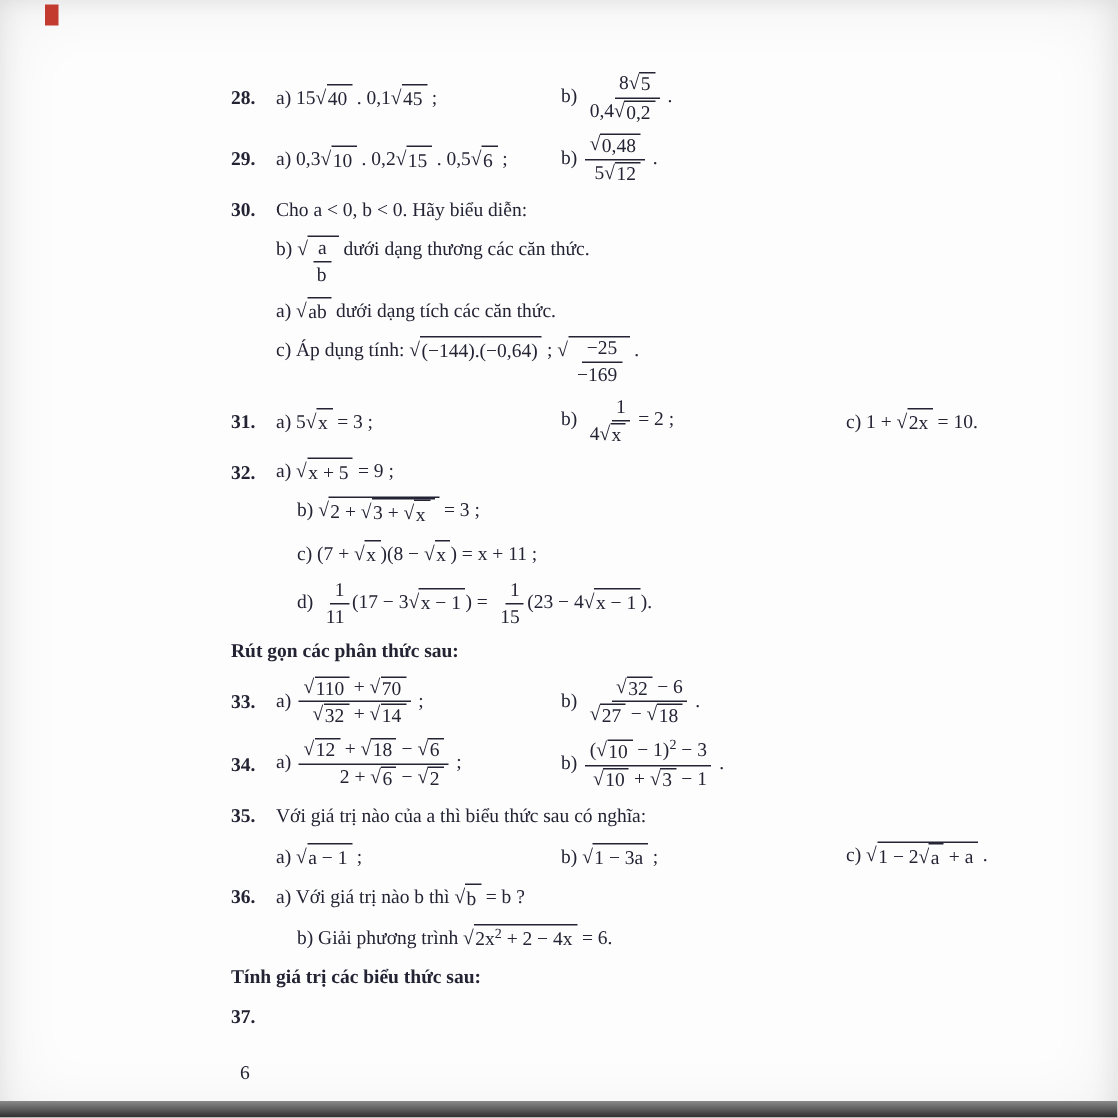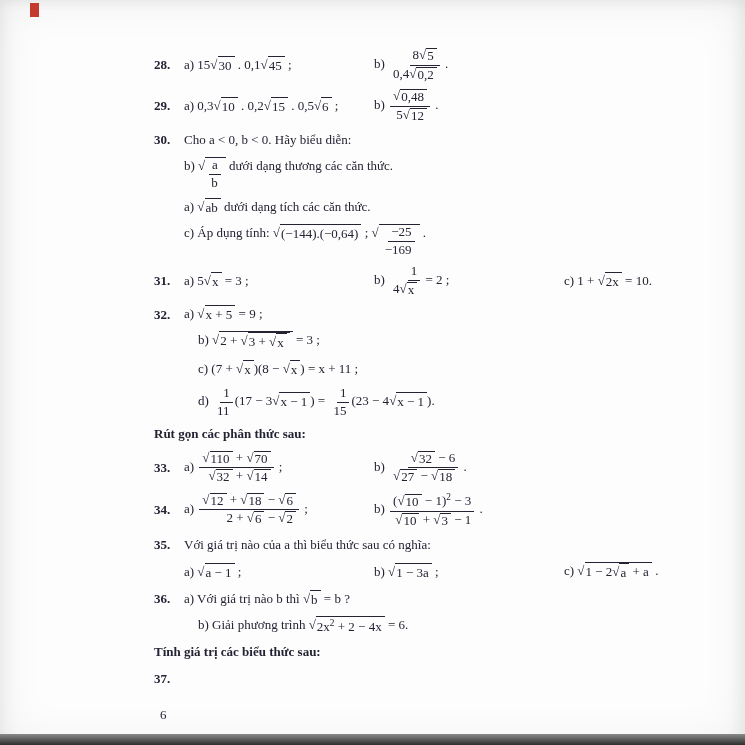--- a/index.html
+++ b/index.html
@@ -61,21 +61,21 @@
   }
 </style>
 </head>
 <body>
 
 <div class="scan">
   <div class="red-mark"></div>
   <div class="content">
       <div class="row">
         <span class="pnum">28.</span>
-        <span class="part">a) 15<span class="sqrt"><span class="rsign">√</span><span class="rad">30</span></span> . 0,1<span class="sqrt"><span class="rsign">√</span><span class="rad">45</span></span> ;</span>
+        <span class="part">a) 15<span class="sqrt"><span class="rsign">√</span><span class="rad">40</span></span> . 0,1<span class="sqrt"><span class="rsign">√</span><span class="rad">45</span></span> ;</span>
         <span class="part">b) <span class="frac">
             <span class="num">8<span class="sqrt"><span class="rsign">√</span><span class="rad">5</span></span></span>
             <span class="den">0,4<span class="sqrt"><span class="rsign">√</span><span class="rad">0,2</span></span></span>
           </span> .</span>
       </div>
       <div class="row">
         <span class="pnum">29.</span>
         <span class="part">a) 0,3<span class="sqrt"><span class="rsign">√</span><span class="rad">10</span></span> . 0,2<span class="sqrt"><span class="rsign">√</span><span class="rad">15</span></span> . 0,5<span class="sqrt"><span class="rsign">√</span><span class="rad">6</span></span> ;</span>
         <span class="part">b) <span class="frac">
             <span class="num"><span class="sqrt"><span class="rsign">√</span><span class="rad">0,48</span></span></span>

